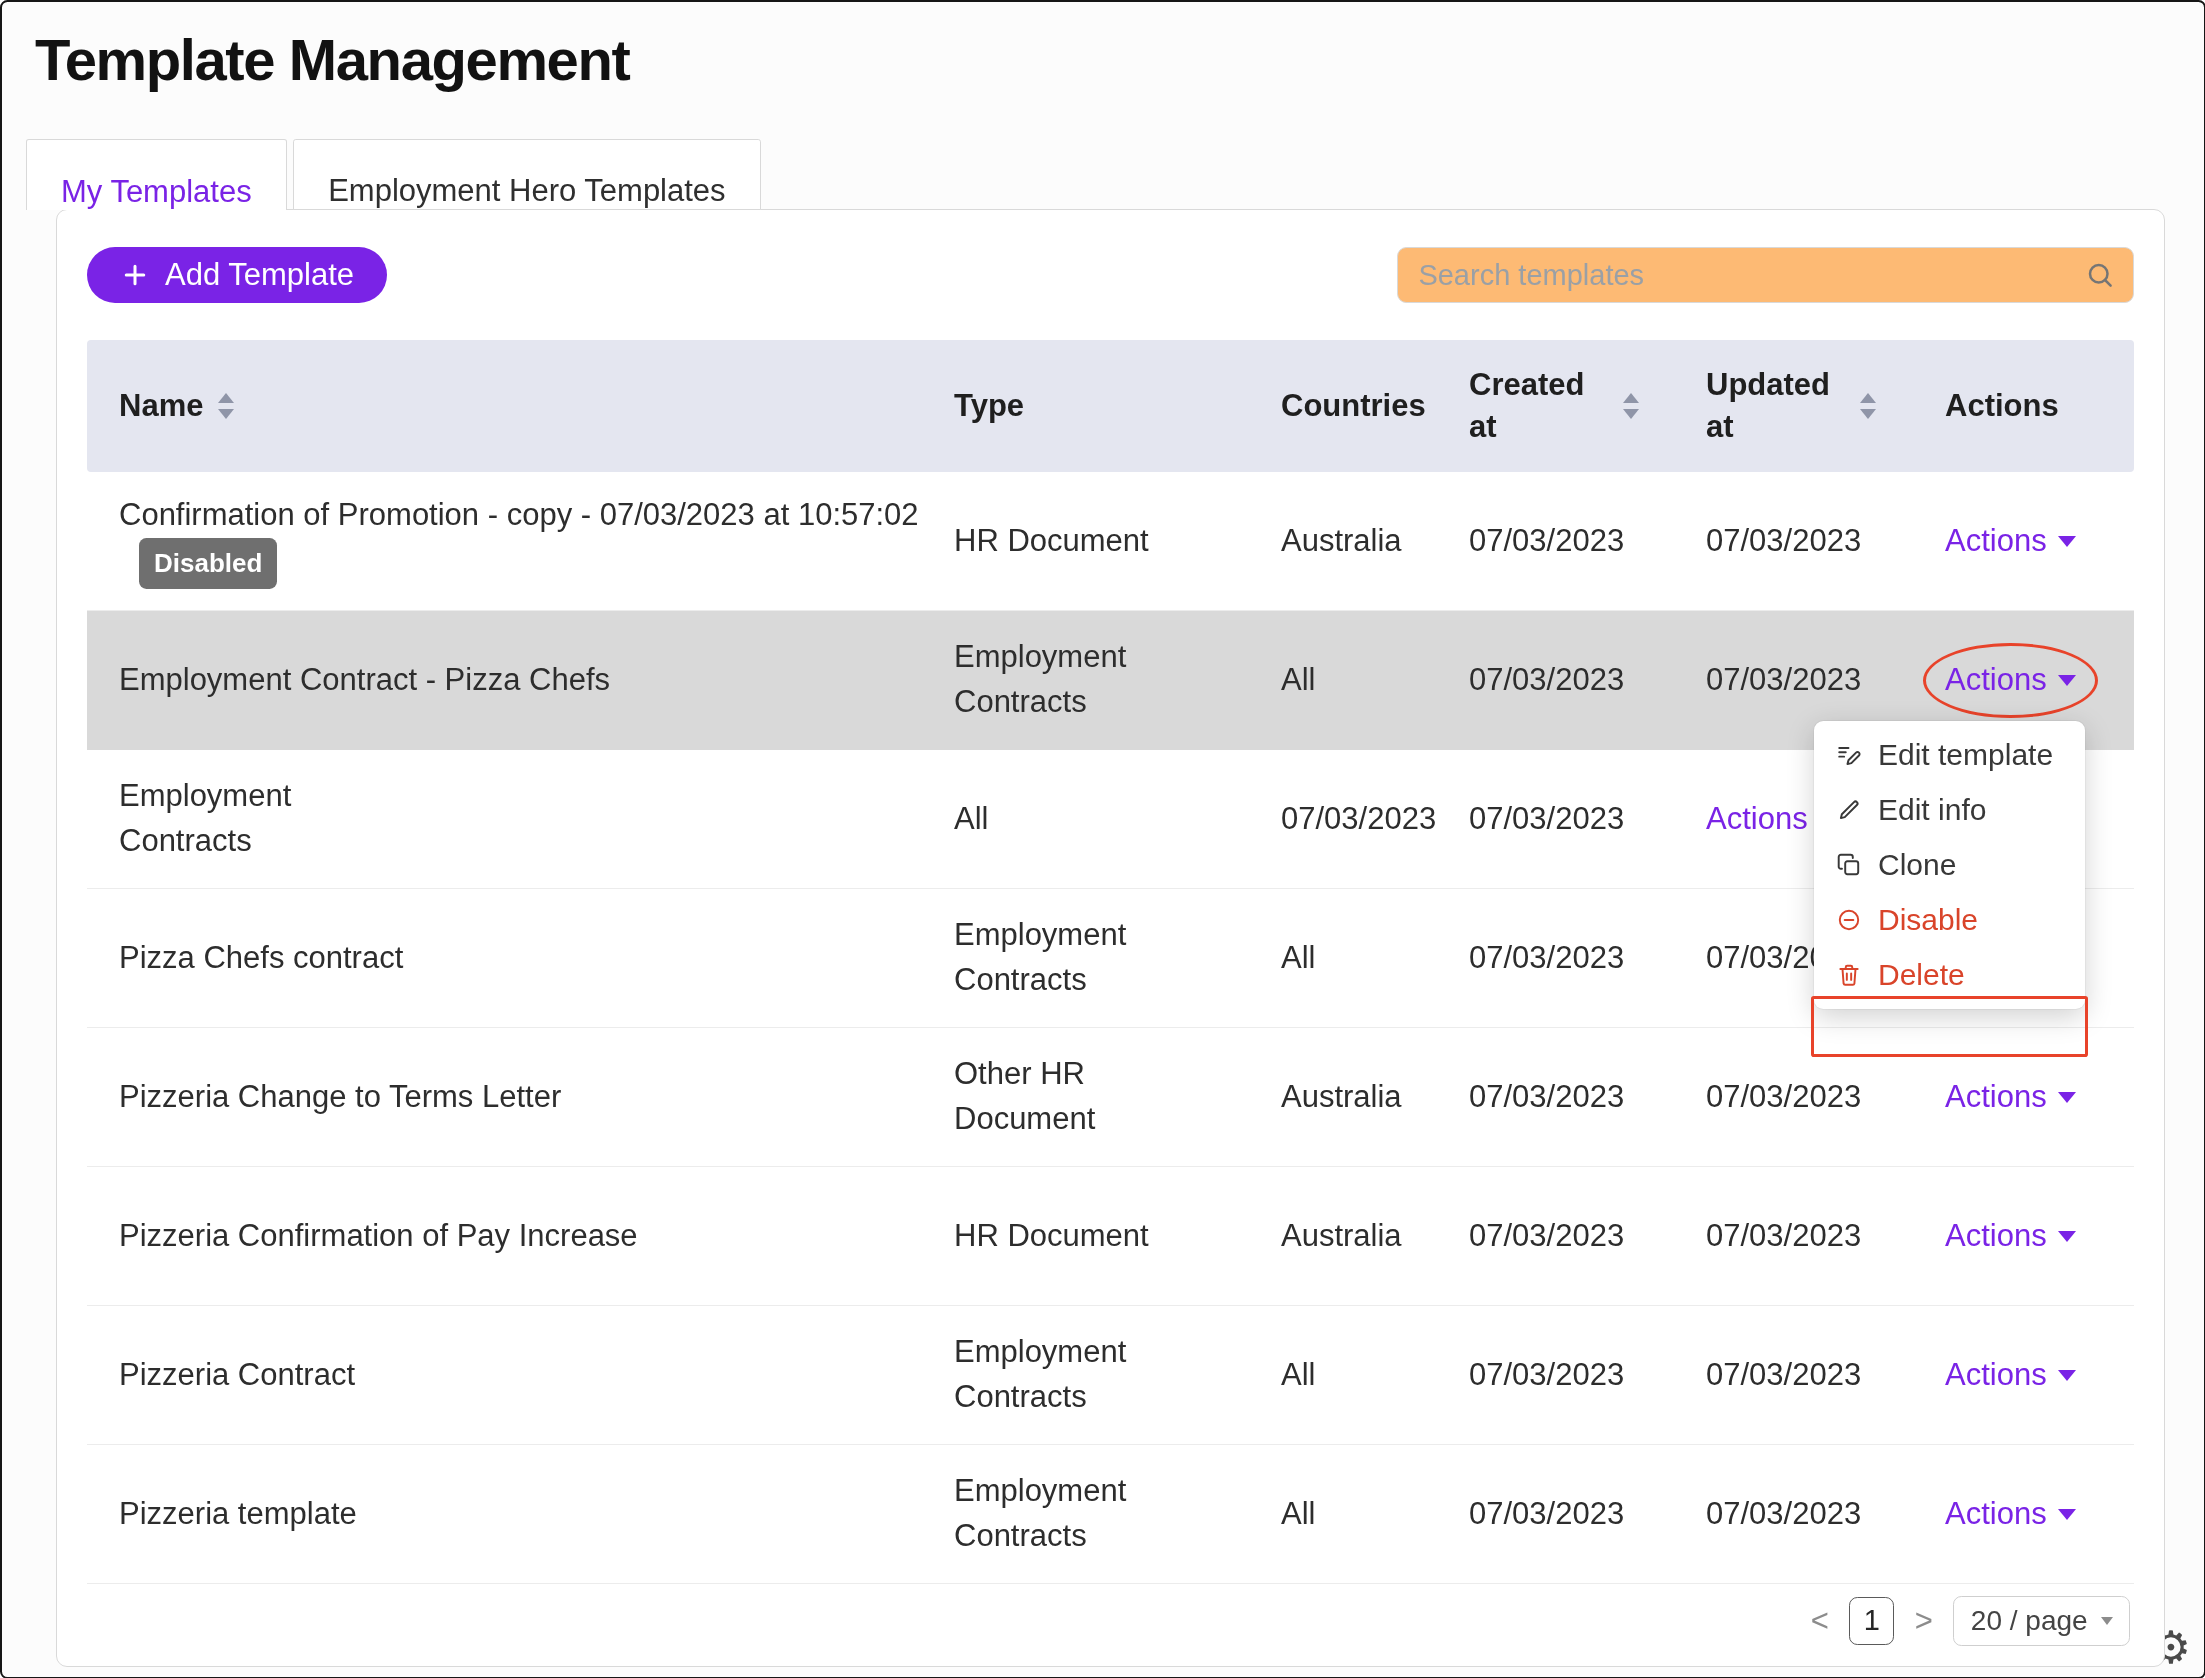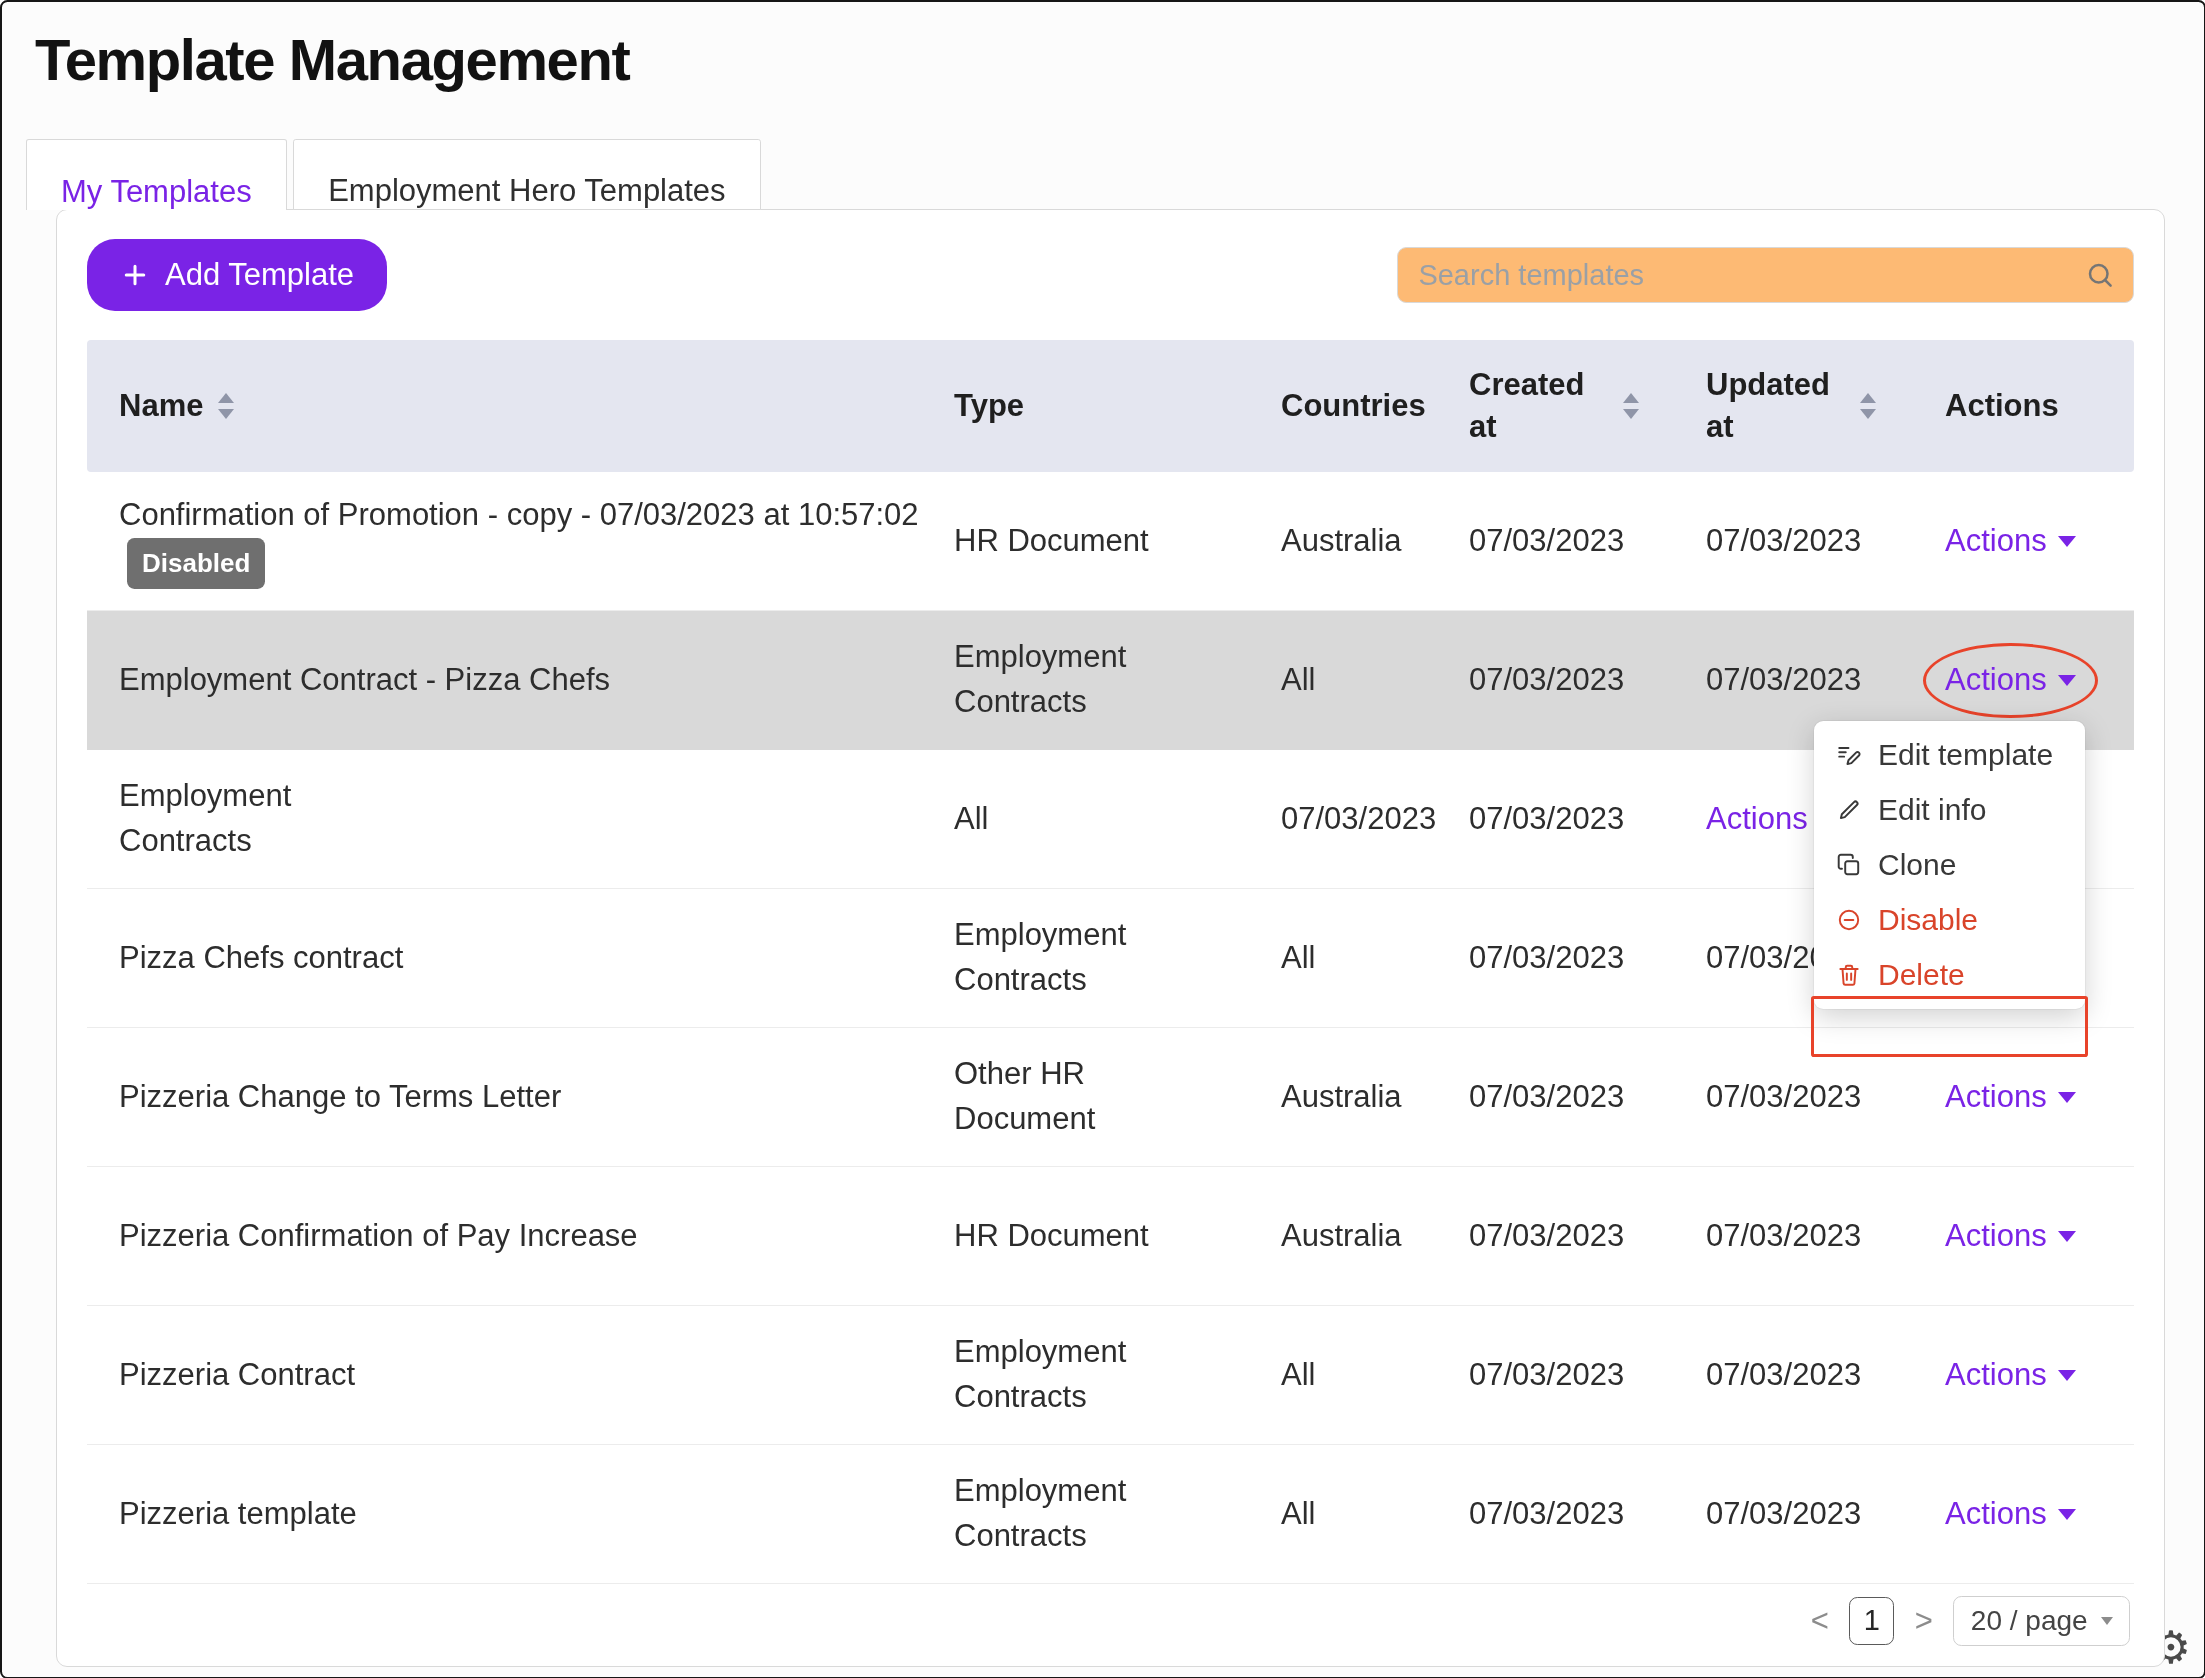--- a/index.html
+++ b/index.html
@@ -16,21 +16,21 @@
          border: 0.9px solid #d9d9d9; border-bottom: none; border-radius: 2.8px 2.8px 0 0;
          font-size: 31px; color: #2f2f2f; cursor: pointer; margin-bottom: -0.9px; white-space: nowrap; }
   .tab.active { color: var(--accent-purple, #7a23e6); }
   .tab:not(.active) { border-bottom: 0.9px solid #d9d9d9; }
 
   .panel { position: relative; z-index: 1; margin: 0 39px 0 54px; height: 1458px; background: #fff;
            border: 0.9px solid #d9d9d9; border-radius: 11px; padding: 37px 30px 20.4px;
            display: flex; flex-direction: column; }
 
   .toolbar { display: flex; justify-content: space-between; align-items: center; height: 56px; }
-  .btn-add { display: inline-flex; align-items: center; gap: 15px; height: 72px; padding: 0 33px;
+  .btn-add { display: inline-flex; align-items: center; gap: 15px; height: 56px; padding: 0 33px;
              border: none; border-radius: 28px; background: var(--accent-purple, #7a23e6);
              color: #fff; font-size: 31px; font-family: inherit; cursor: pointer; }
   .search { position: relative; width: 737px; }
   .search input { width: 100%; height: 56px; border: 0.9px solid #d9d9d9; border-radius: 9.3px;
                   padding: 0 65px 0 20.4px; font-size: 29px; font-family: inherit; color: #333;
                   background: #fdba74; outline: none; }
   .search input::placeholder { color: #9aa0a6; }
   .search svg { position: absolute; right: 18.6px; top: 13px; }
 
   .thead, .trow { display: grid; grid-template-columns: 835px 327px 188px 237px 239px 1fr;
@@ -44,21 +44,21 @@
   .th { display: flex; align-items: center; }
   .wrapcol { display: inline-block; max-width: 139px; line-height: 1.35; }
 
   .sorter { display: inline-flex; flex-direction: column; gap: 5.6px; margin-left: 15px; }
   .tri-up { width: 0; height: 0; border-left: 8.3px solid transparent; border-right: 8.3px solid transparent;
             border-bottom: 10.2px solid #8f95a8; }
   .tri-down { width: 0; height: 0; border-left: 8.3px solid transparent; border-right: 8.3px solid transparent;
               border-top: 10.2px solid #8f95a8; }
 
   .badge { display: inline-block; background: var(--badge-bg, #6f6f6f); color: #fff; font-size: 26px;
-           font-weight: 700; padding: 6.5px 15px; border-radius: 7.4px; margin-left: 8px;
+           font-weight: 700; padding: 6.5px 15px; border-radius: 7.4px; margin-left: 20px;
            white-space: nowrap; vertical-align: 1.9px; }
 
   .actions-link { display: inline-flex; align-items: center; gap: 11px; color: var(--accent-purple, #7a23e6);
                   font-size: 31px; cursor: pointer; white-space: nowrap; text-decoration: none; }
   .caret { width: 0; height: 0; border-left: 9.3px solid transparent; border-right: 9.3px solid transparent;
            border-top: 11px solid currentColor; display: inline-block; }
   .caret.small { border-left-width: 6.5px; border-right-width: 6.5px; border-top-width: 8.3px; color: #8c8c8c; }
 
   .oval-wrap { position: relative; display: inline-flex; }
   .annotation-oval { position: absolute; inset: -15px -22px; border: 3.7px solid var(--annotation, #e8432a);

